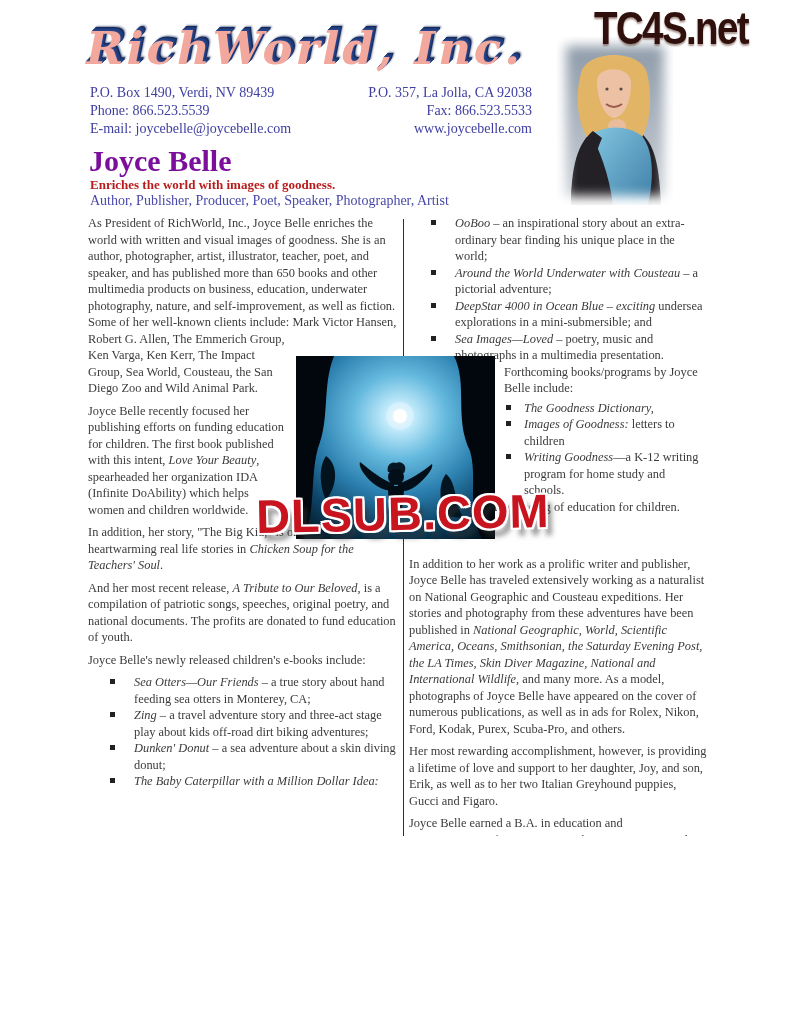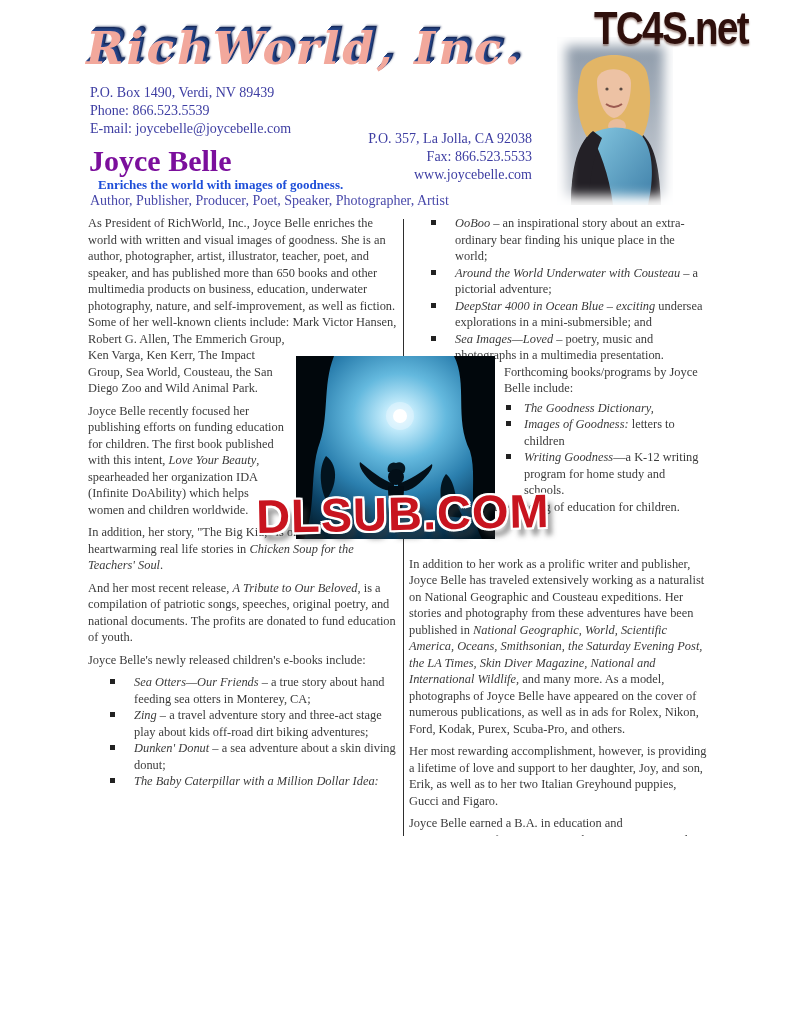--- a/index.html
+++ b/index.html
@@ -14,23 +14,23 @@
                      4px -4px 0 #16295c, 5px -5px 2px rgba(18,38,88,.55);}
   .wm-tc4s {position:absolute; left:594px; top:0; z-index:7;
          font-family:"Liberation Sans", sans-serif; font-weight:900; font-size:47px;
          letter-spacing:-2px; color:#2f100c; transform:scaleX(.82); transform-origin:left top;
          text-shadow:0 2px 2px rgba(70,25,12,.45);}
   .portrait {position:absolute; left:557px; top:37px; width:116px; height:168px; z-index:2;}
   .portrait svg {display:block;}
   .portrait .vignette {position:absolute; inset:0; box-shadow:inset 0 0 12px 9px #ffffff;}
   .addr {position:absolute; top:84px; font-size:14px; line-height:18px; color:#3d3da2;}
   .addr-left {left:90px;}
-  .addr-right {left:318px; width:214px; text-align:right;margin-top:46px;}
+  .addr-right {left:318px; width:214px; text-align:right;}
   .person-name {position:absolute; left:89px; top:144px; font-size:30px; font-weight:bold; color:#7b0f9c;}
-  .tagline {position:absolute; left:98px; top:177px; font-size:13px; font-weight:bold; color:#1d4ed8;}
+  .tagline {position:absolute; left:90px; top:177px; font-size:13px; font-weight:bold; color:#b91c1c;}
   .roles {position:absolute; left:90px; top:193px; font-size:14px; color:#4848aa;}
 
   
   .divider {position:absolute; left:403px; top:219px; width:1px; height:641px; background:#2e2e2e; z-index:0;}
   .col {position:absolute; top:215px; font-size:12.4px; line-height:16.5px; z-index:1; text-align:left;}
   .col-left {left:88px; width:310px;}
   .col-right {left:409px; width:298px;}
   .para {margin:0 0 6px 0;}
   .wrap-r {float:right; width:104px; height:188px; margin-left:6px;}
   .bullet {position:relative; padding-left:46px; margin:0;}

